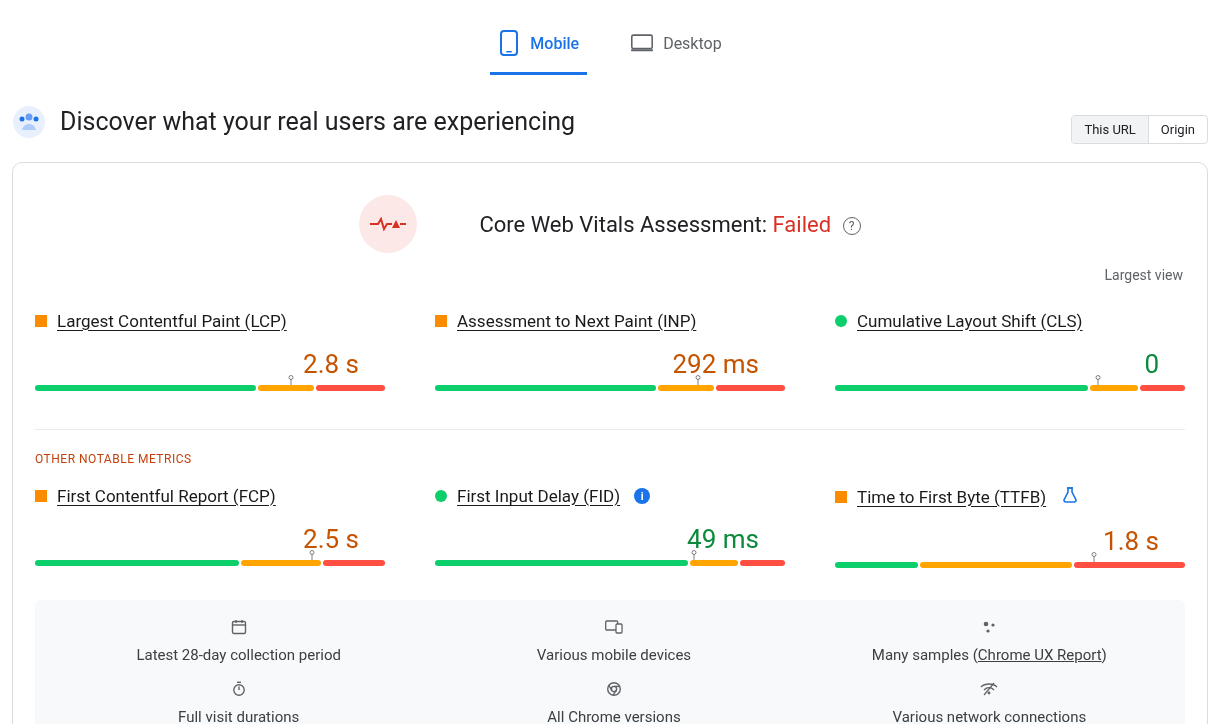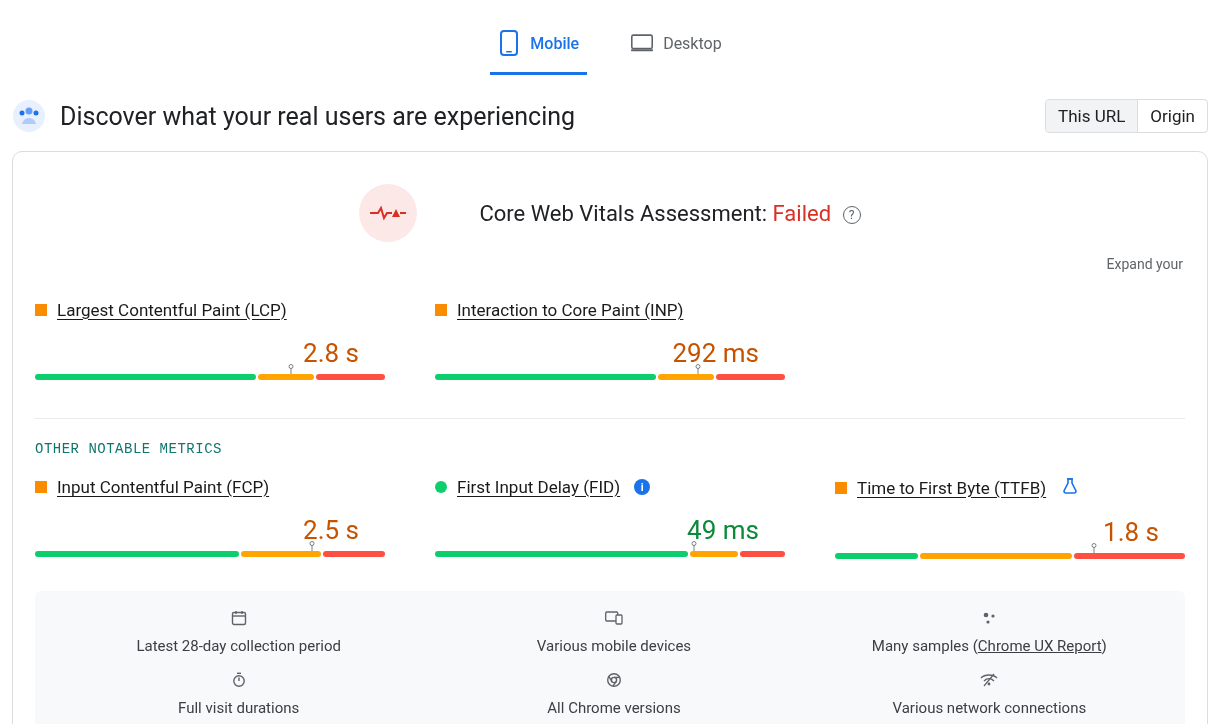--- a/index.html
+++ b/index.html
@@ -9,21 +9,21 @@
   .tabs { display: flex; justify-content: center; gap: 36px; padding-top: 16px; }
   .tab { display: flex; align-items: center; gap: 10px; padding: 12px 8px 14px; cursor: pointer; color: #5f6368; border-bottom: 3px solid transparent; font-size: 16px; }
   .tab.active { color: #1a73e8; border-bottom-color: #1a73e8; font-weight: 500; }
   .tab .icon { width: 22px; height: 30px; display: flex; align-items: center; justify-content: center; }
   
   
   .header { display: flex; align-items: center; justify-content: space-between; padding: 24px 12px 10px 12px; }
   .header-left { display: flex; align-items: center; gap: 14px; }
   .people-icon { width: 34px; height: 34px; display: flex; align-items: center; justify-content: center; }
   .header-title { font-size: 25px; font-weight: 400; color: #202124; }
-  .seg { display: flex; border: 1px solid #dadce0; border-radius: 4px; overflow: hidden; font-size: 17px; }
+  .seg { display: flex; border: 1px solid #dadce0; border-radius: 4px; overflow: hidden; font-size: 13px; margin-top: 16px; }
   .seg div { padding: 6px 12px; cursor: pointer; }
   .seg .sel { background: #f1f3f4; border-right: 1px solid #dadce0; }
   
   
   .card { border: 1px solid #dadce0; border-radius: 10px; margin: 8px 12px 14px; padding: 0; }
   
   .assess-row { display:flex; align-items:center; justify-content:center; gap: 22px; padding: 32px 0 8px; position:relative;}
   .pulse-circle { width:58px; height:58px; border-radius:50%; background:#fde8e8; display:flex; align-items:center; justify-content:center; }
   .assess-text { font-size: 22px; color:#202124;margin-left:40px; }
   .assess-text .fail { color:#d93025; }
@@ -48,21 +48,21 @@
   
   .bar-wrap { position:relative; height:8px; margin-top:6px; }
   .bar { display:flex; height:6px; width:100%; gap:2px;}
   .seg-g { background:#0cce6b; border-radius:3px;}
   .seg-o { background:#ffa400; border-radius:3px;}
   .seg-r { background:#ff4e42; border-radius:3px;}
   .marker { position:absolute; top:-10px; width:0; height:0; }
   .marker .pin { position:absolute; left:-5px; top:0; width:10px; height:10px; }
   
   .divider { height:1px; background:#e8eaed; margin: 30px 22px 0; }
-  .subhead { padding: 22px 22px 6px; font-size:14px; letter-spacing:0.5px; color:#0f766e;font-family:Liberation Mono, monospace; }
+  .subhead { padding: 22px 22px 6px; font-size:12px; letter-spacing:0.5px; color:#c2410c; }
   
   
   .footer-notes { background:#f8f9fa; margin:24px 22px 22px; padding: 18px 12px; display:grid; grid-template-columns:repeat(3,1fr); row-gap:16px; border-radius:6px;}
   .note { display:flex; align-items:center; gap:10px; color:#3c4043; font-size:15px; padding-left:8px;flex-direction:column;}
   .note .icon { width:18px; height:18px; display:flex; align-items:center; justify-content:center; color:#5f6368;}
   .link-u { text-decoration:underline; }
 </style>
 </head>
 <body>
 
@@ -113,21 +113,21 @@
         <polyline points="0,9 8,9 11,4 14,14 17,9 22,9" fill="none" stroke="#d93025" stroke-width="2"></polyline>
         <polygon points="26,5 30,13 22,13" fill="#d93025"></polygon>
         <line x1="30" y1="9" x2="36" y2="9" stroke="#d93025" stroke-width="2"></line>
       </svg>
     </div>
     <div class="assess-text">
       <span>Core Web Vitals Assessment: </span><span class="fail">Failed</span>
       <span class="qmark">?</span>
     </div>
   </div>
-  <div class="expand">Expand your</div>
+  <div class="expand">Largest view</div>
 
   <div class="metrics">
 
     <div class="metric">
       <div class="metric-head">
         <span class="sq orange"></span>
         <span class="metric-name">Largest Contentful Paint (LCP)</span>
       </div>
       <div class="metric-value orange">2.8 s</div>
       <div class="bar-wrap">
@@ -141,49 +141,69 @@
               <circle cx="5" cy="4" r="3.2" fill="#fff" stroke="#5f6368" stroke-width="1.3"></circle>
               <line x1="5" y1="7" x2="5" y2="16" stroke="#5f6368" stroke-width="1.3"></line>
             </svg>
         </div>
       </div>
     </div>
 
     <div class="metric">
       <div class="metric-head">
         <span class="sq orange"></span>
-        <span class="metric-name">Interaction to Core Paint (INP)</span>
+        <span class="metric-name">Assessment to Next Paint (INP)</span>
       </div>
       <div class="metric-value orange">292 ms</div>
       <div class="bar-wrap">
         <div class="bar">
           <div class="seg-g" style="flex:64"></div>
             <div class="seg-o" style="flex:16"></div>
             <div class="seg-r" style="flex:20"></div>
         </div>
         <div class="marker" style="left:75%">
           <svg class="pin" viewBox="0 0 10 16">
               <circle cx="5" cy="4" r="3.2" fill="#fff" stroke="#5f6368" stroke-width="1.3"></circle>
               <line x1="5" y1="7" x2="5" y2="16" stroke="#5f6368" stroke-width="1.3"></line>
             </svg>
         </div>
       </div>
     </div>
 
+    <div class="metric">
+      <div class="metric-head">
+        <span class="dot green"></span>
+        <span class="metric-name">Cumulative Layout Shift (CLS)</span>
+      </div>
+      <div class="metric-value green">0</div>
+      <div class="bar-wrap">
+        <div class="bar">
+          <div class="seg-g" style="flex:73"></div>
+            <div class="seg-o" style="flex:14"></div>
+            <div class="seg-r" style="flex:13"></div>
+        </div>
+        <div class="marker" style="left:75%">
+          <svg class="pin" viewBox="0 0 10 16">
+              <circle cx="5" cy="4" r="3.2" fill="#fff" stroke="#5f6368" stroke-width="1.3"></circle>
+              <line x1="5" y1="7" x2="5" y2="16" stroke="#5f6368" stroke-width="1.3"></line>
+            </svg>
+        </div>
+      </div>
+    </div>
   </div>
 
   <div class="divider"></div>
   <div class="subhead">OTHER NOTABLE METRICS</div>
 
   <div class="metrics" style="padding-top:14px;">
 
     <div class="metric">
       <div class="metric-head">
         <span class="sq orange"></span>
-        <span class="metric-name">Input Contentful Paint (FCP)</span>
+        <span class="metric-name">First Contentful Report (FCP)</span>
       </div>
       <div class="metric-value orange">2.5 s</div>
       <div class="bar-wrap">
         <div class="bar">
           <div class="seg-g" style="flex:59"></div>
             <div class="seg-o" style="flex:23"></div>
             <div class="seg-r" style="flex:18"></div>
         </div>
         <div class="marker" style="left:79%">
           <svg class="pin" viewBox="0 0 10 16">

